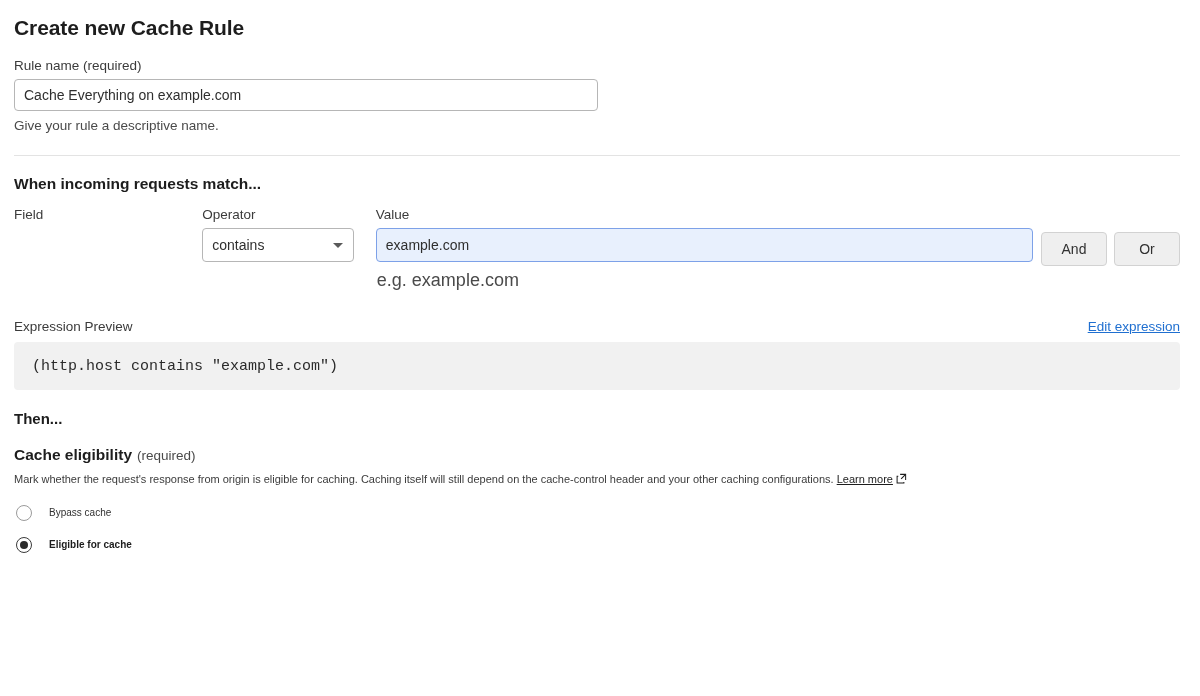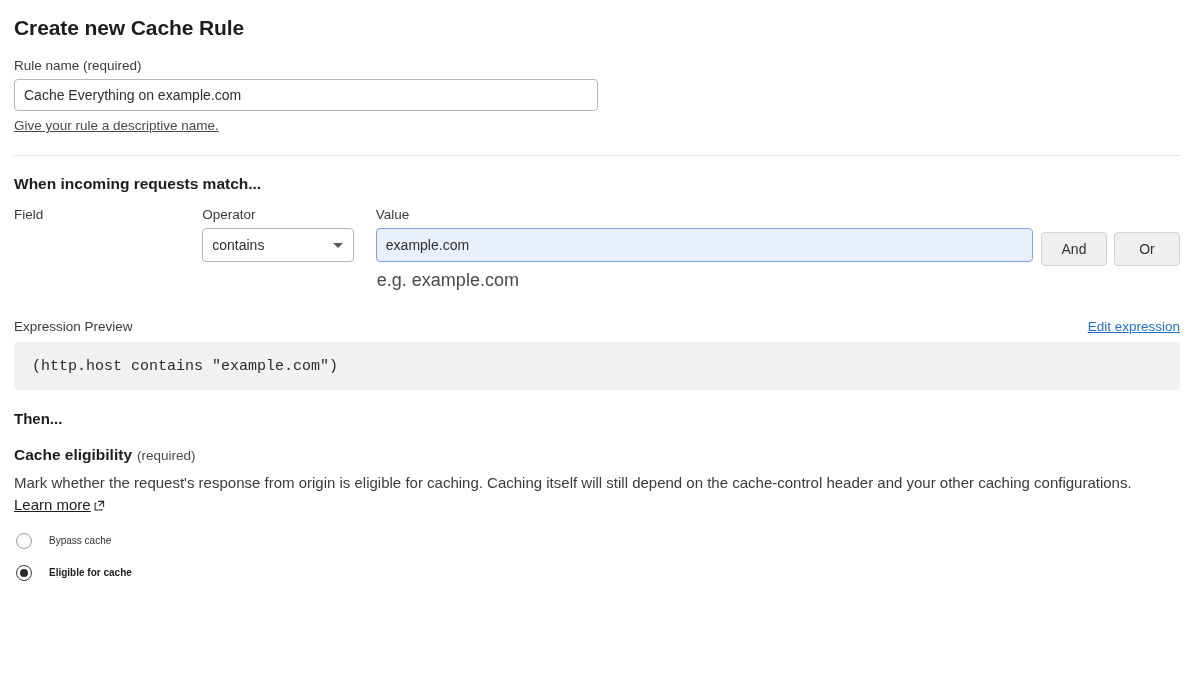--- a/index.html
+++ b/index.html
@@ -41,21 +41,20 @@
     font-family: "Liberation Sans", sans-serif;
     color: #2f2f2f;
     background: #fff;
     display: flex;
     align-items: center;
   }
   .help-text {
     font-size: 13.5px;
     color: #4a4a4a;
     margin-top: 7px;
-    text-decoration: underline;
   }
   .divider {
     border: 0;
     border-top: 1px solid #e3e3e3;
     margin: 22px 0 0 0;
     width: 1166px;
   }
   .section-title {
     font-size: 15.5px;
     font-weight: bold;
@@ -163,21 +162,21 @@
     color: #1d1d1d;
   }
   .sub-title .req {
     font-size: 13.5px;
     font-weight: normal;
     color: #4a4a4a;
     margin-left: 5px;
   }
   .desc {
     margin-top: 8px;
-    font-size: 15px;
+    font-size: 11px;
     line-height: 1.45;
     color: #3b3b3b;
     width: 1160px;
   }
   .learn-more {
     color: #1d1d1d;
     text-decoration: underline;
     cursor: pointer;
   }
   .ext-icon {

